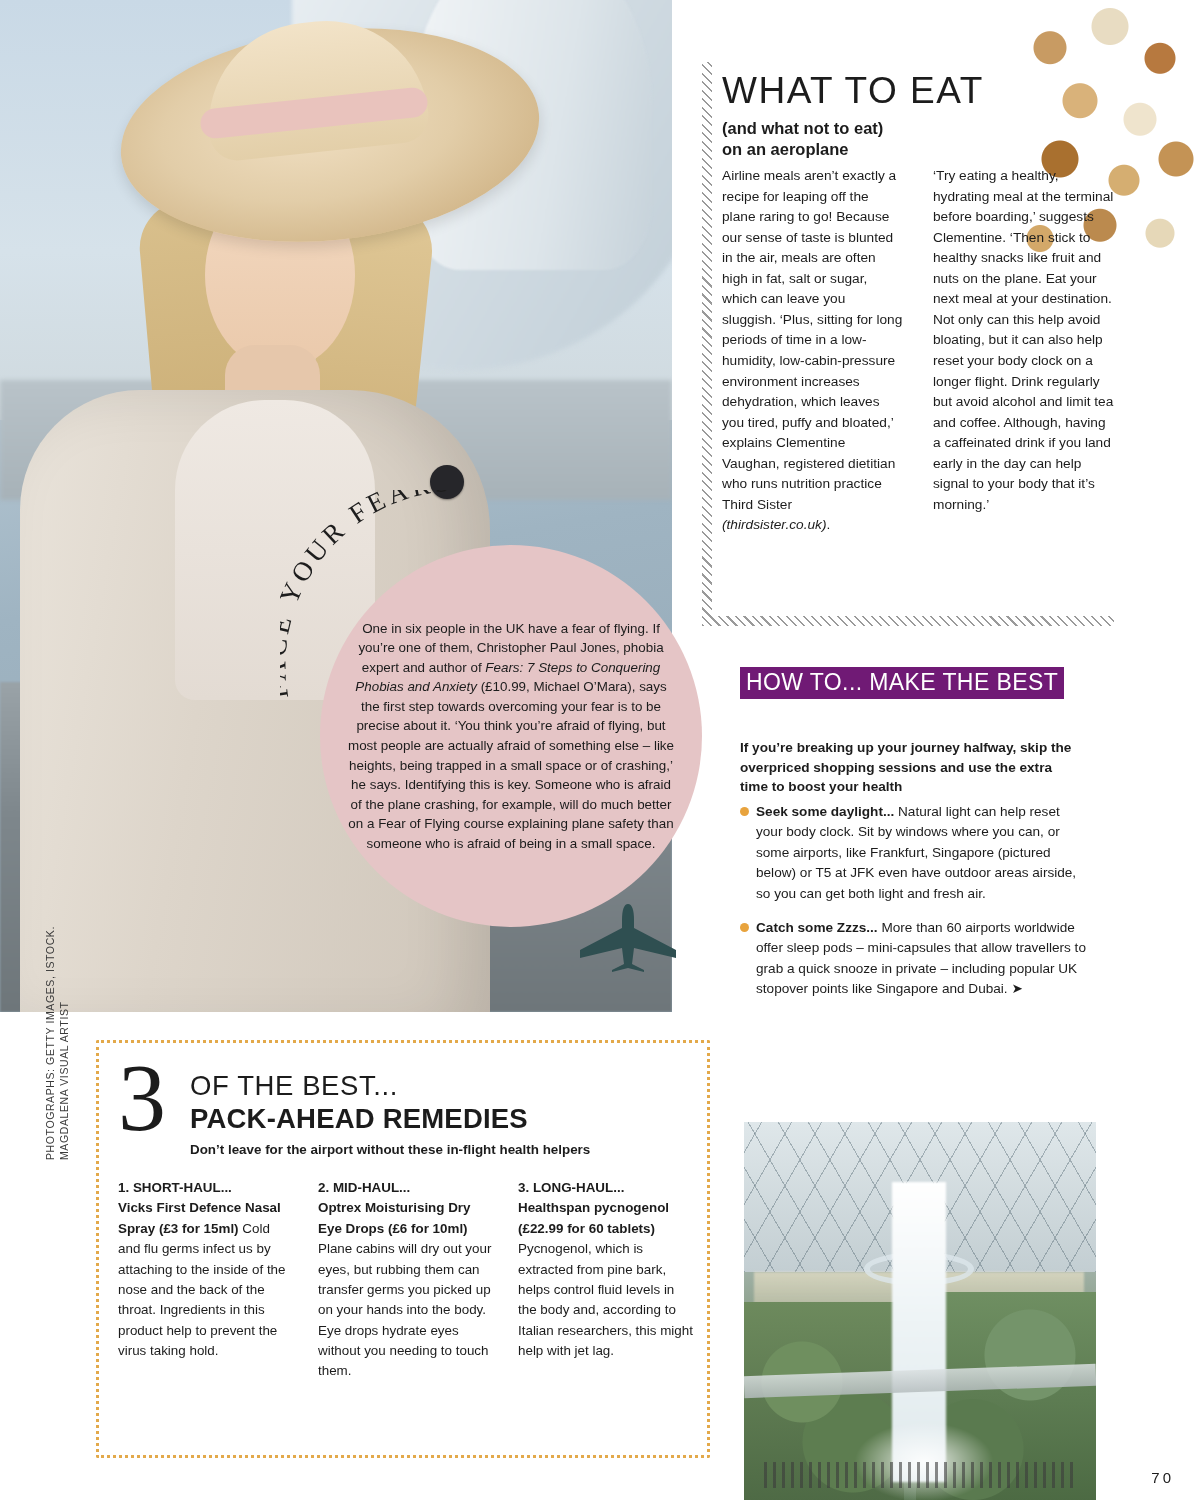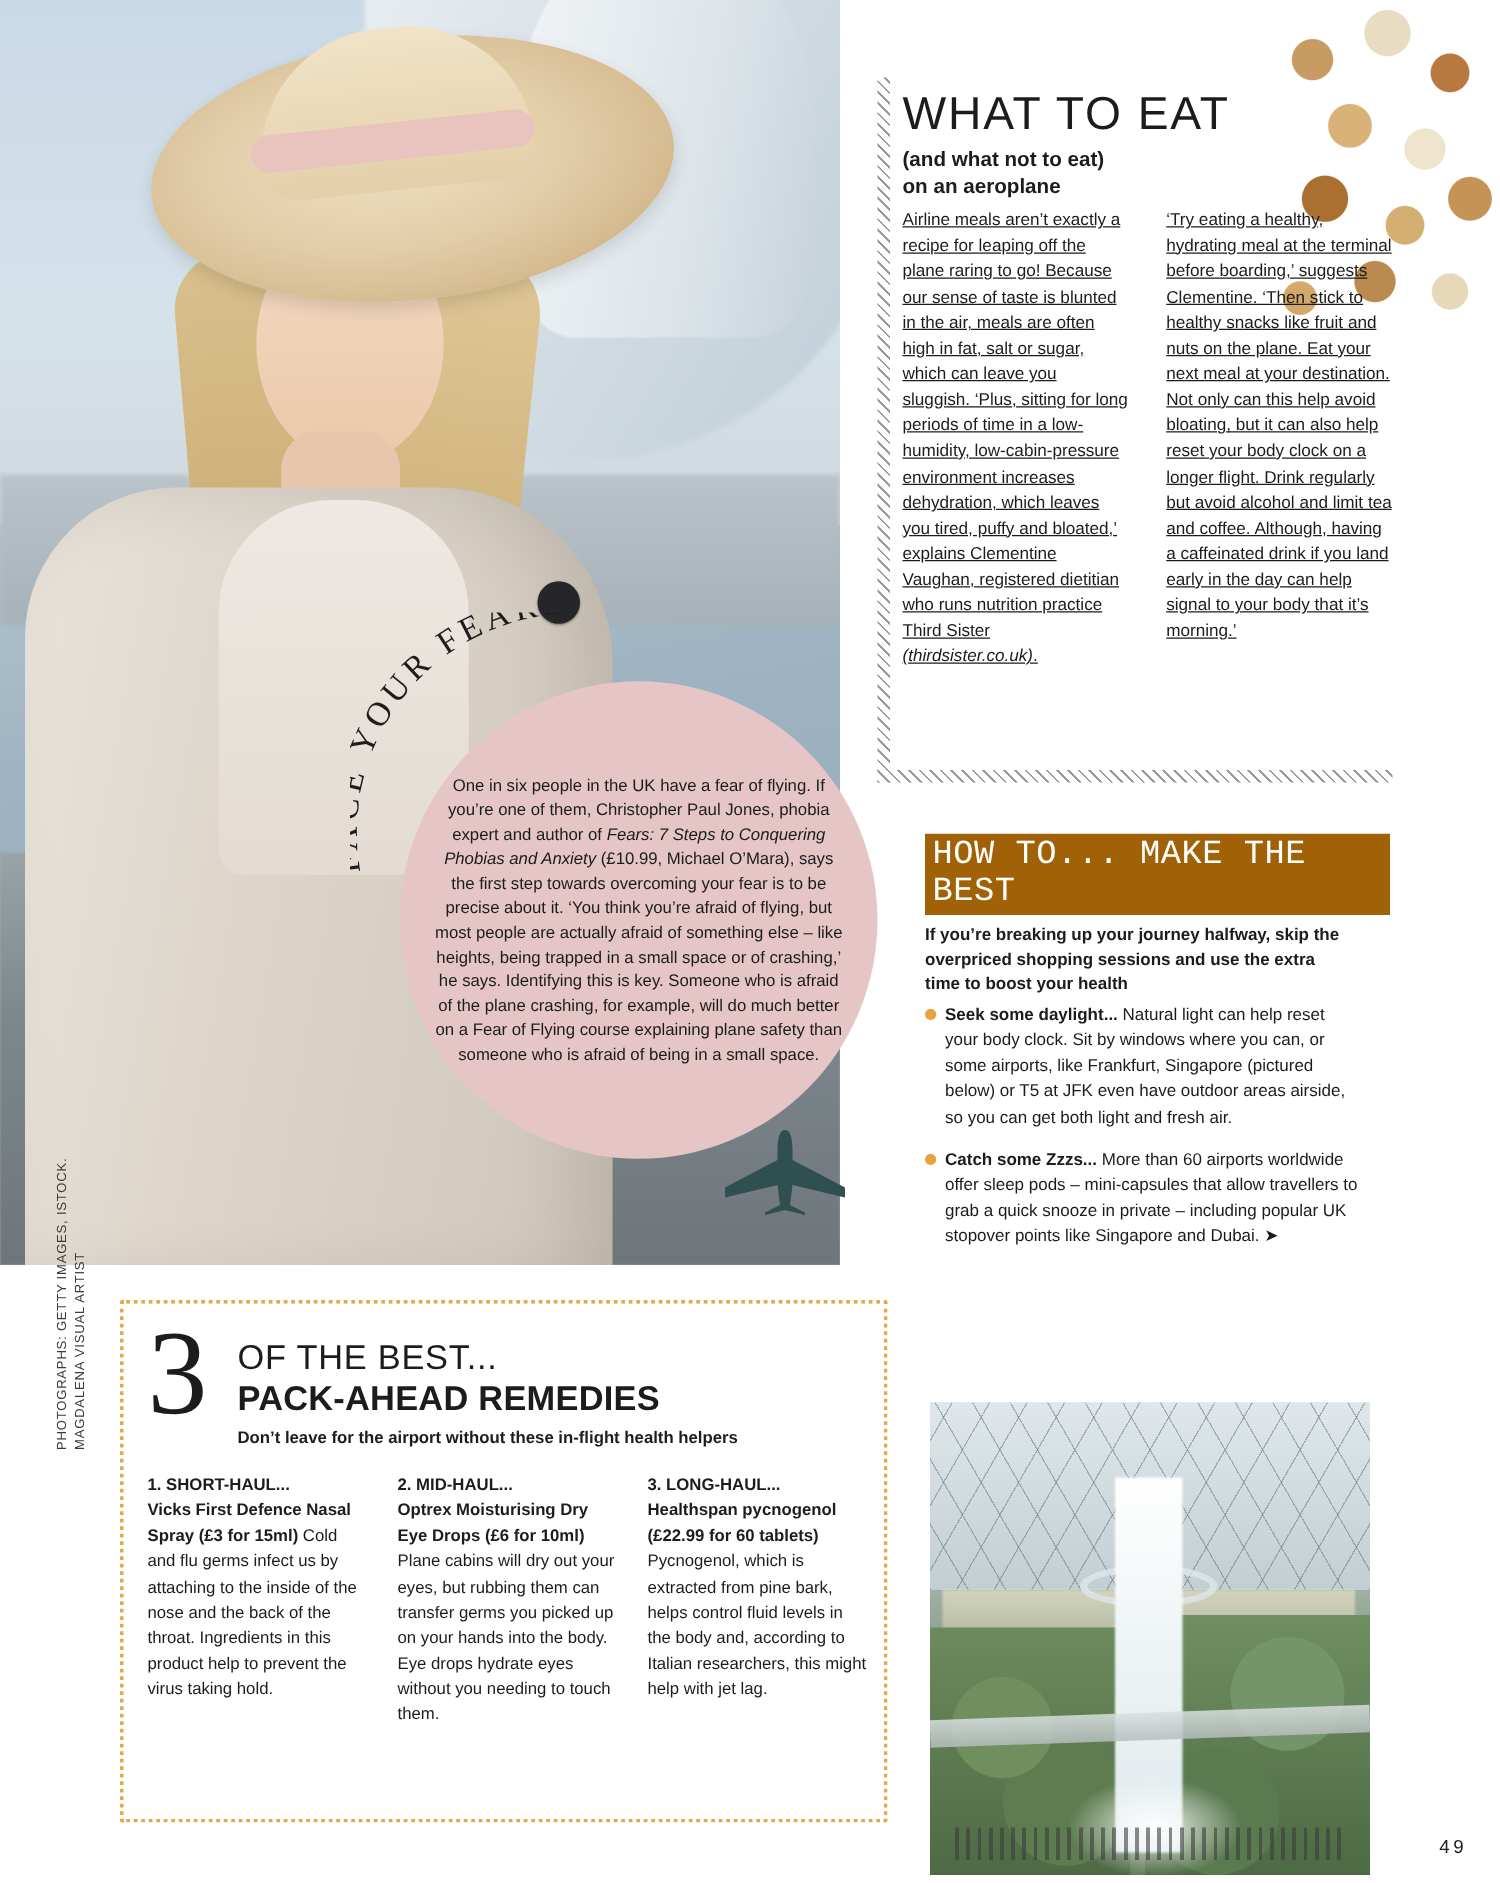--- a/index.html
+++ b/index.html
@@ -148,21 +148,21 @@
   .wte-wrap { position:absolute; left:722px; top:72px; width:400px; }
   .wte-title {
     font-family:"Liberation Sans", sans-serif;
     font-size:37px; letter-spacing:1.5px; font-weight:400; color:#1c1c1c;
     line-height:1.05;
   }
   .wte-sub {
     font-size:16.5px; font-weight:bold; line-height:1.28; margin-top:7px; color:#1c1c1c;
   }
   .wte-cols {
-    margin-top:6px; display:flex; gap:30px; width:392px;text-decoration:underline;
+    margin-top:6px; display:flex; gap:30px; width:392px;
   }
   .wte-cols p { margin:0; font-size:13.7px; line-height:1.50; }
   .wte-col { width:187px; }
   .wte-col i { font-style:italic; }
 
   
   .nuts {
     position:absolute; right:0; top:0; width:200px; height:265px;
     background:
       radial-gradient(circle at 25% 18%, #c89b63 0 16px, transparent 17px),
@@ -177,22 +177,22 @@
       radial-gradient(circle at 80% 88%, #e6d8b8 0 14px, transparent 15px),
       radial-gradient(circle at 20% 90%, #d3a869 0 13px, transparent 14px),
       #ffffff;
   }
 
   
   .howto-head {
     position:absolute; left:740px; top:667px; width:372px;
   }
   .howto-head .line {
-    display:inline-block; background:#a16207; color:#fff;
-    font-family:Liberation Mono, monospace; font-size:27px; letter-spacing:0.4px;
+    display:inline-block; background:#701a75; color:#fff;
+    font-family:Liberation Sans, sans-serif; font-size:23px; letter-spacing:0.4px;
     padding:2px 6px 3px; margin-bottom:2px;
   }
   .howto-intro {
     position:absolute; left:740px; top:738px; width:340px;
     font-size:13.6px; font-weight:bold; line-height:1.45;
   }
   .bullets { position:absolute; left:740px; top:802px; width:348px; }
   .bullet { margin-bottom:14px; font-size:13.6px; line-height:1.5; position:relative; padding-left:16px;}
   .bullet:before {
     content:""; position:absolute; left:0; top:5px; width:9px; height:9px;
@@ -405,13 +405,13 @@
   </div>
   <div class="three-col">
     <div class="hd">3. LONG-HAUL...</div>
     <span class="hd">Healthspan pycnogenol (£22.99 for 60 tablets)</span><span> Pycnogenol, which is extracted from pine bark, helps control fluid levels in the body and, according to Italian researchers, this might help with jet lag.</span>
   </div>
 </div>
 
 <div class="credits">PHOTOGRAPHS: GETTY IMAGES, ISTOCK.</div>
 <div class="credits-l2">MAGDALENA VISUAL ARTIST</div>
 
-<div class="page-num">49</div>
+<div class="page-num">70</div>
 
 </body></html>

